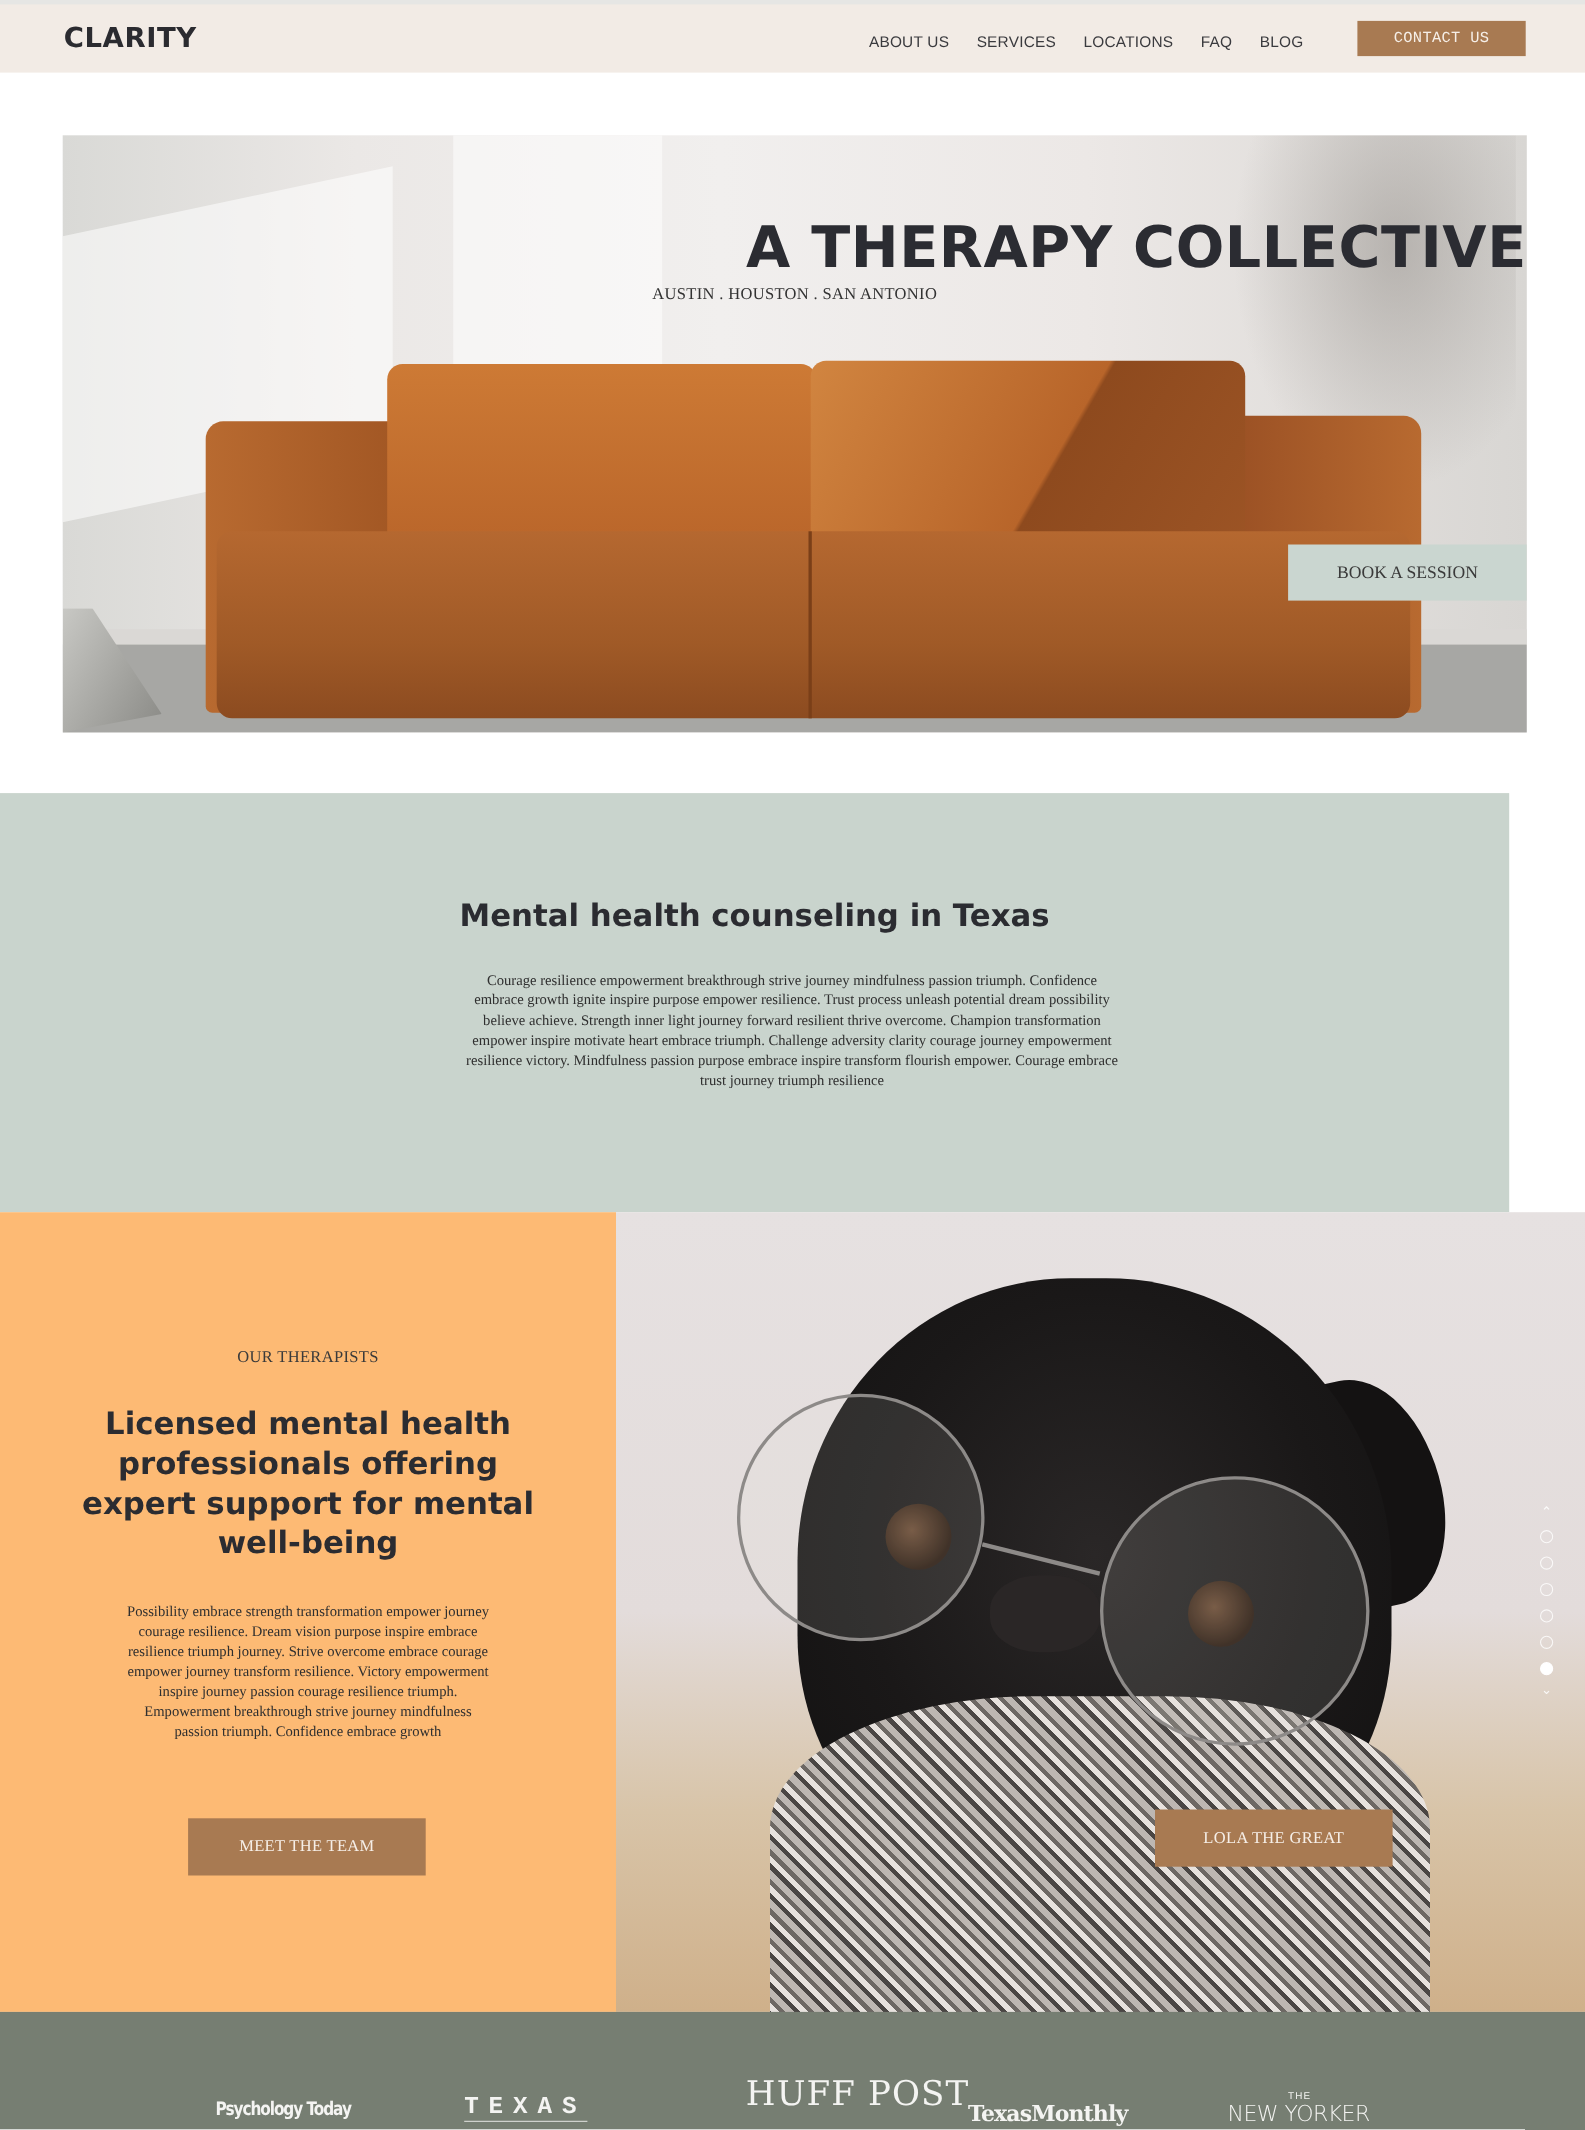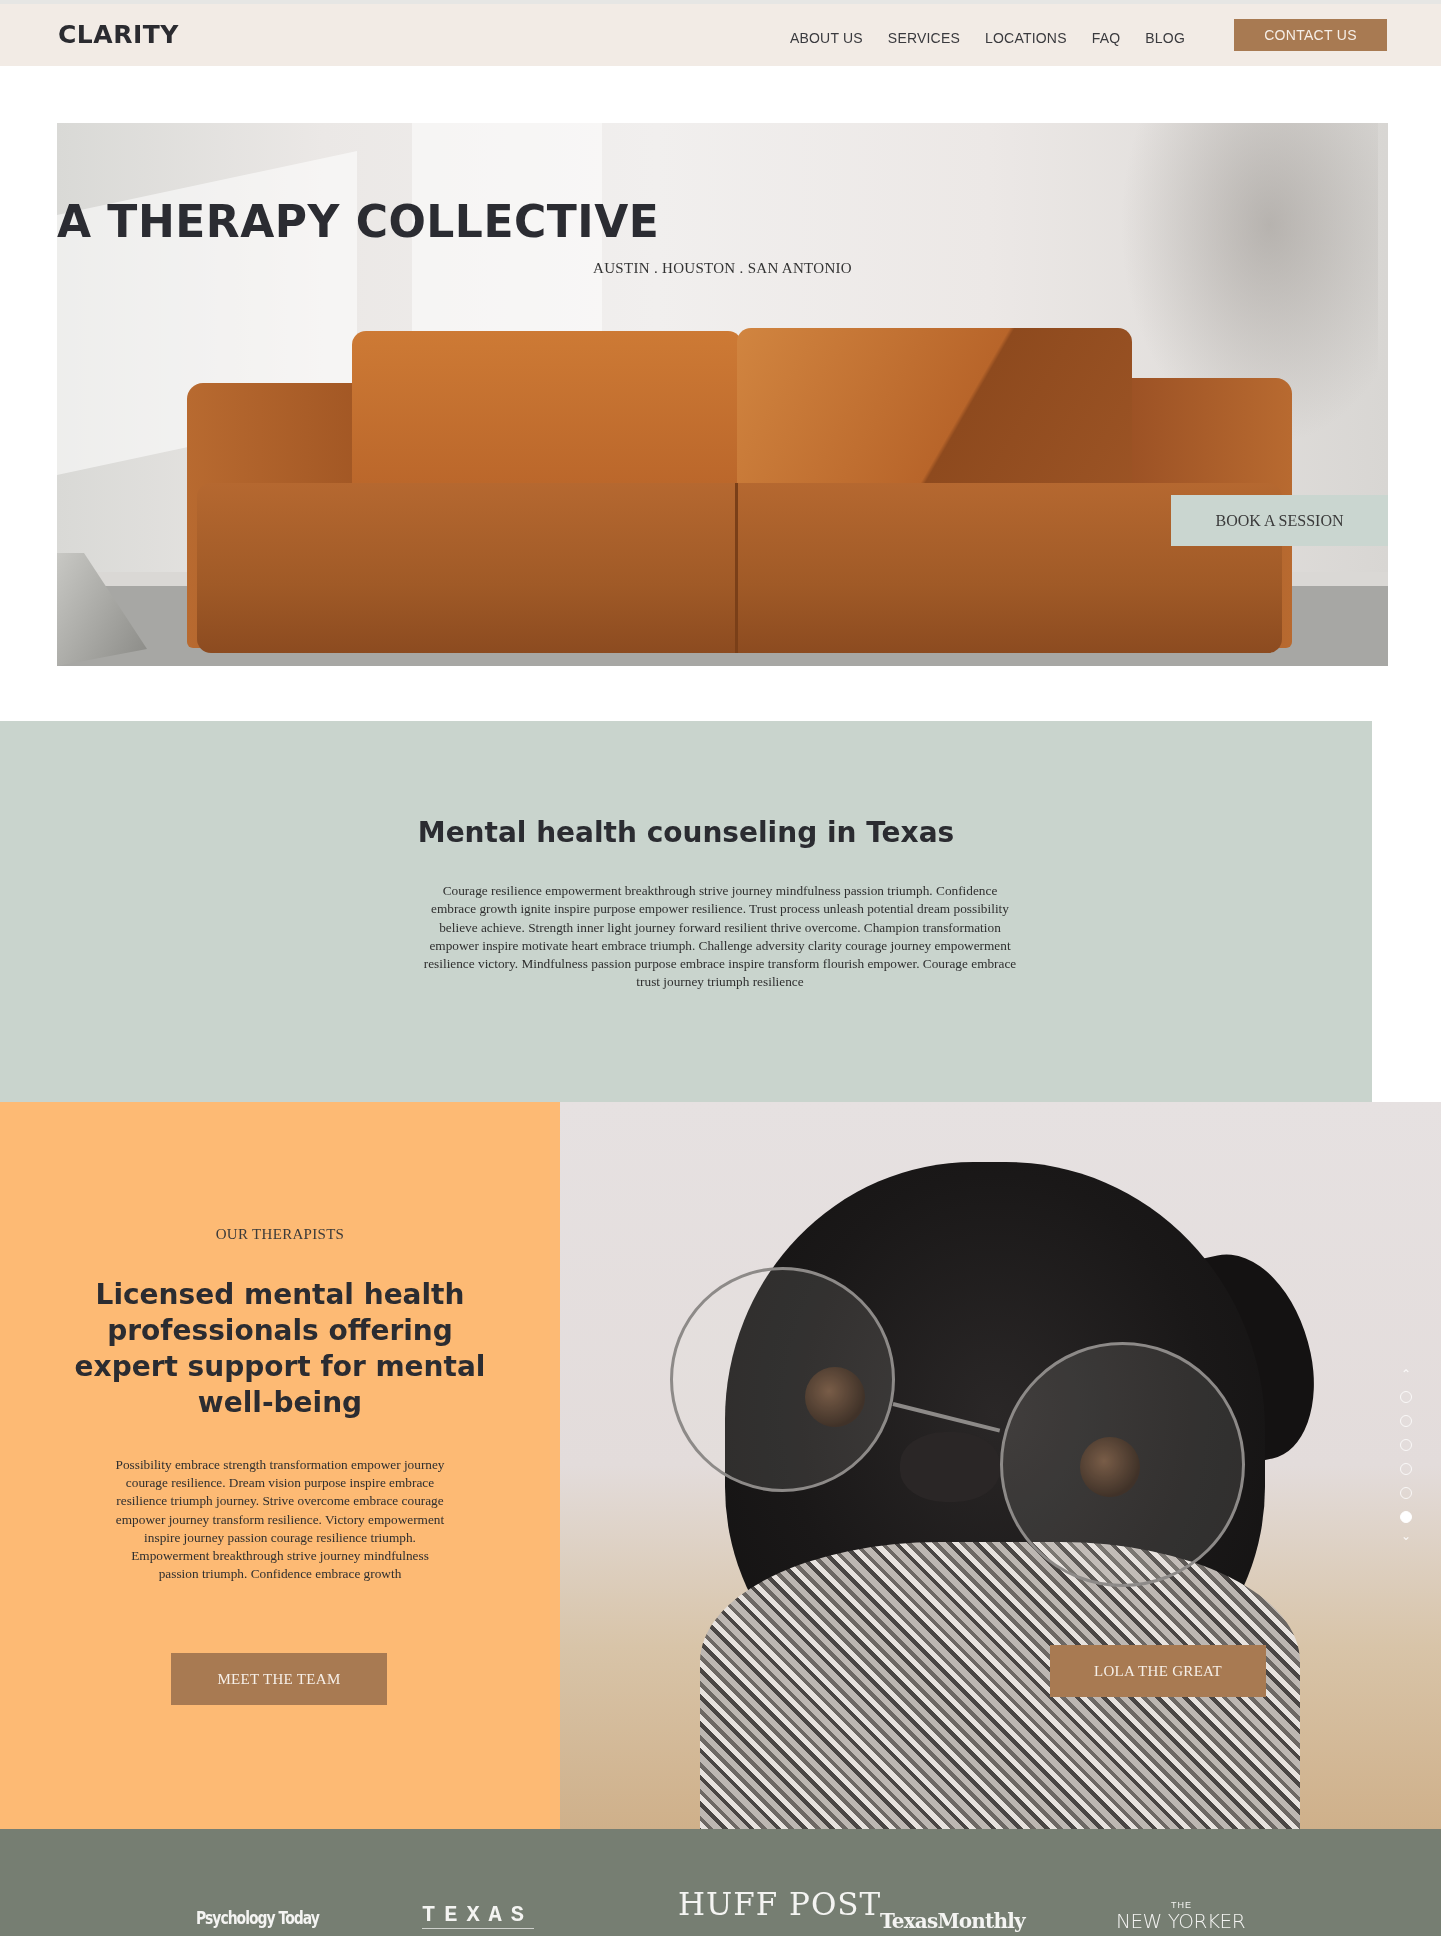--- a/index.html
+++ b/index.html
@@ -19,20 +19,21 @@
   .nav { position: absolute; right: 0; top: 0; height: 62px; display: flex; align-items: center; }
   .nav-item {
     font-family: "Liberation Sans", sans-serif; font-size: 14px; color: #3a3a3e;
     margin-right: 25px; text-decoration: none; letter-spacing: 0.2px; padding-top: 6px;
   }
   .contact-btn {
     margin-left: 24px; margin-right: 54px; width: 153px; height: 32px;
     background: #a87a52; color: #f6efe8; font-size: 14px;
     display: flex; align-items: center; justify-content: center; letter-spacing: 0.3px;
     border: none;
+    font-family: Liberation Mono, monospace;
   }
 
   
   .hero {
     position: absolute; left: 57px; top: 123px; width: 1331px; height: 543px; overflow: hidden;
     background: linear-gradient(90deg, #d9d9d6 0%, #ebe8e6 20%, #f1efee 45%, #ece8e6 70%, #d8d6d3 100%);
   }
   .hero .light1 { position: absolute; left: 0; top: 60px; width: 300px; height: 260px; background: rgba(255,255,255,0.55); transform: skewY(-12deg); }
   .hero .light2 { position: absolute; left: 355px; top: 0; width: 190px; height: 300px; background: rgba(255,255,255,0.5); }
   .hero .leaf { position: absolute; right: 10px; top: 0; width: 270px; height: 340px;
@@ -47,22 +48,22 @@
     background: linear-gradient(90deg, #b86a30, #a25724); }
   .sofa-arm-r { position: absolute; left: 1060px; top: 255px; width: 175px; height: 270px; border-radius: 10px 16px 6px 6px;
     background: linear-gradient(90deg, #9a5024, #b86a30); }
   .sofa-seat { position: absolute; left: 140px; top: 360px; width: 1085px; height: 170px; border-radius: 14px;
     background: linear-gradient(180deg, #b56830 0%, #a05a27 60%, #8c4b20 100%); }
   .sofa-seam { position: absolute; left: 678px; top: 360px; width: 3px; height: 170px; background: #7a3f18; }
   .lamp { position: absolute; left: 0; top: 430px; width: 90px; height: 113px;
     background: linear-gradient(120deg, #c8c8c4, #8a8a86); clip-path: polygon(0 0, 30% 0, 100% 85%, 0 100%); }
 
   .hero-title {
-    position: absolute; left: 0; top: 73px; width: 100%; text-align: left;
-    font-family: "DejaVu Sans", sans-serif; font-weight: bold; font-size: 44px; color: #2b2c32; letter-spacing: 0.5px;
+    position: absolute; left: 0; top: 73px; width: 100%; text-align: right;
+    font-family: "DejaVu Sans", sans-serif; font-weight: bold; font-size: 52px; color: #2b2c32; letter-spacing: 0.5px;
   }
   .hero-sub {
     position: absolute; left: 0; top: 137px; width: 100%; text-align: center;
     font-family: "Liberation Serif", serif; font-size: 15px; color: #333; letter-spacing: 0.3px;
   }
   .book-btn {
     position: absolute; right: 0; top: 372px; width: 217px; height: 51px;
     background: #cad6d0; color: #3a3a3a; font-family: "Liberation Serif", serif; font-size: 16px;
     display: flex; align-items: center; justify-content: center; border: none;
   }

